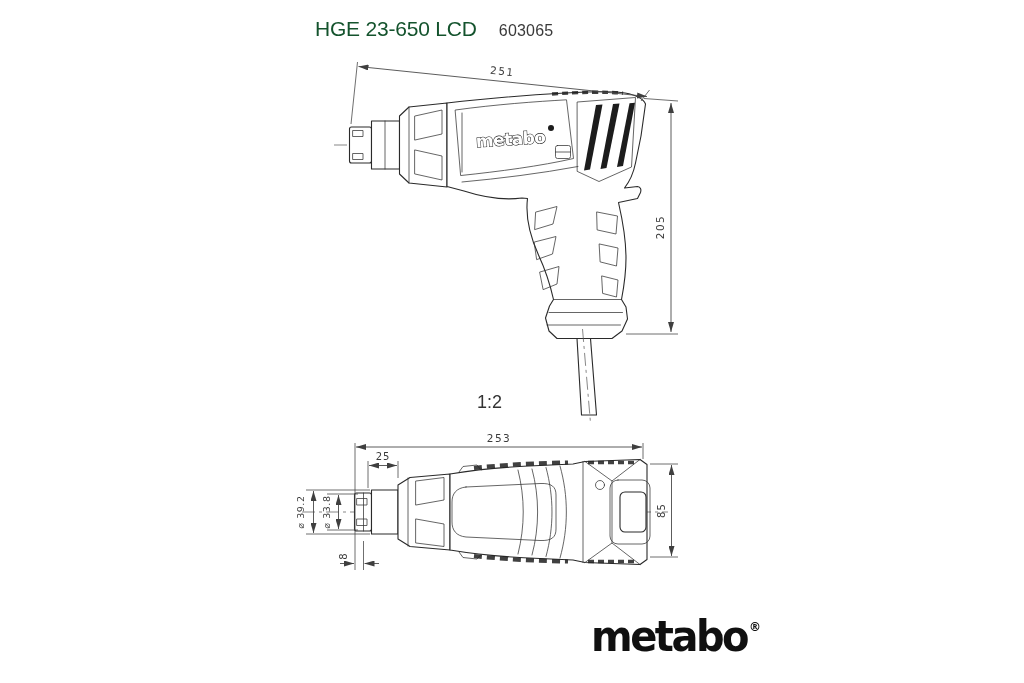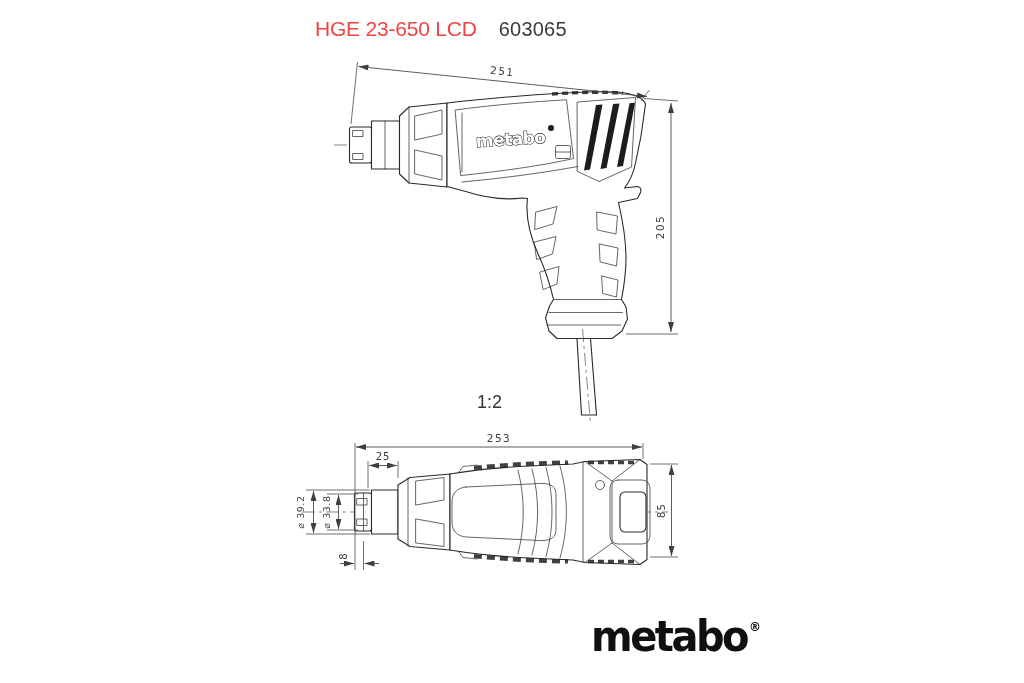--- a/index.html
+++ b/index.html
@@ -1,22 +1,22 @@
 <!DOCTYPE html>
 <html><head>
 <meta charset="utf-8">
 <style>
   html,body{margin:0;padding:0;background:#e9e9e9;}
   #stage{
     position:relative;width:1024px;height:683px;background:#ffffff;
     overflow:hidden;font-family:"Liberation Sans",sans-serif;
   }
   .titlebar{position:absolute;left:315px;top:17px;white-space:nowrap;}
-  .titlebar .model{font-size:21px;color:#ef4444;letter-spacing:-0.2px;}
-  .titlebar .article{font-size:20px;color:#3a3a3a;margin-left:22px;letter-spacing:0.2px;}
+  .titlebar .model{font-size:21px;color:#14532d;letter-spacing:-0.2px;}
+  .titlebar .article{font-size:16px;color:#3a3a3a;margin-left:22px;letter-spacing:0.2px;}
   .scale-label{position:absolute;left:477px;top:392px;font-size:18px;color:#333;}
   .footer-logo{
     position:absolute;left:591px;top:614px;color:#101010;
     font-family:"DejaVu Sans",sans-serif;font-weight:bold;
     font-size:40px;letter-spacing:-2.5px;line-height:1;
     transform:scaleY(1.08);transform-origin:left top;white-space:nowrap;
   }
   .footer-logo sup{font-size:12px;letter-spacing:0;vertical-align:18px;margin-left:2px;}
   svg{position:absolute;left:0;top:0;}
   .ln{fill:#ffffff;stroke:#2a2a2a;stroke-width:1.1;stroke-linejoin:round;stroke-linecap:round;}

